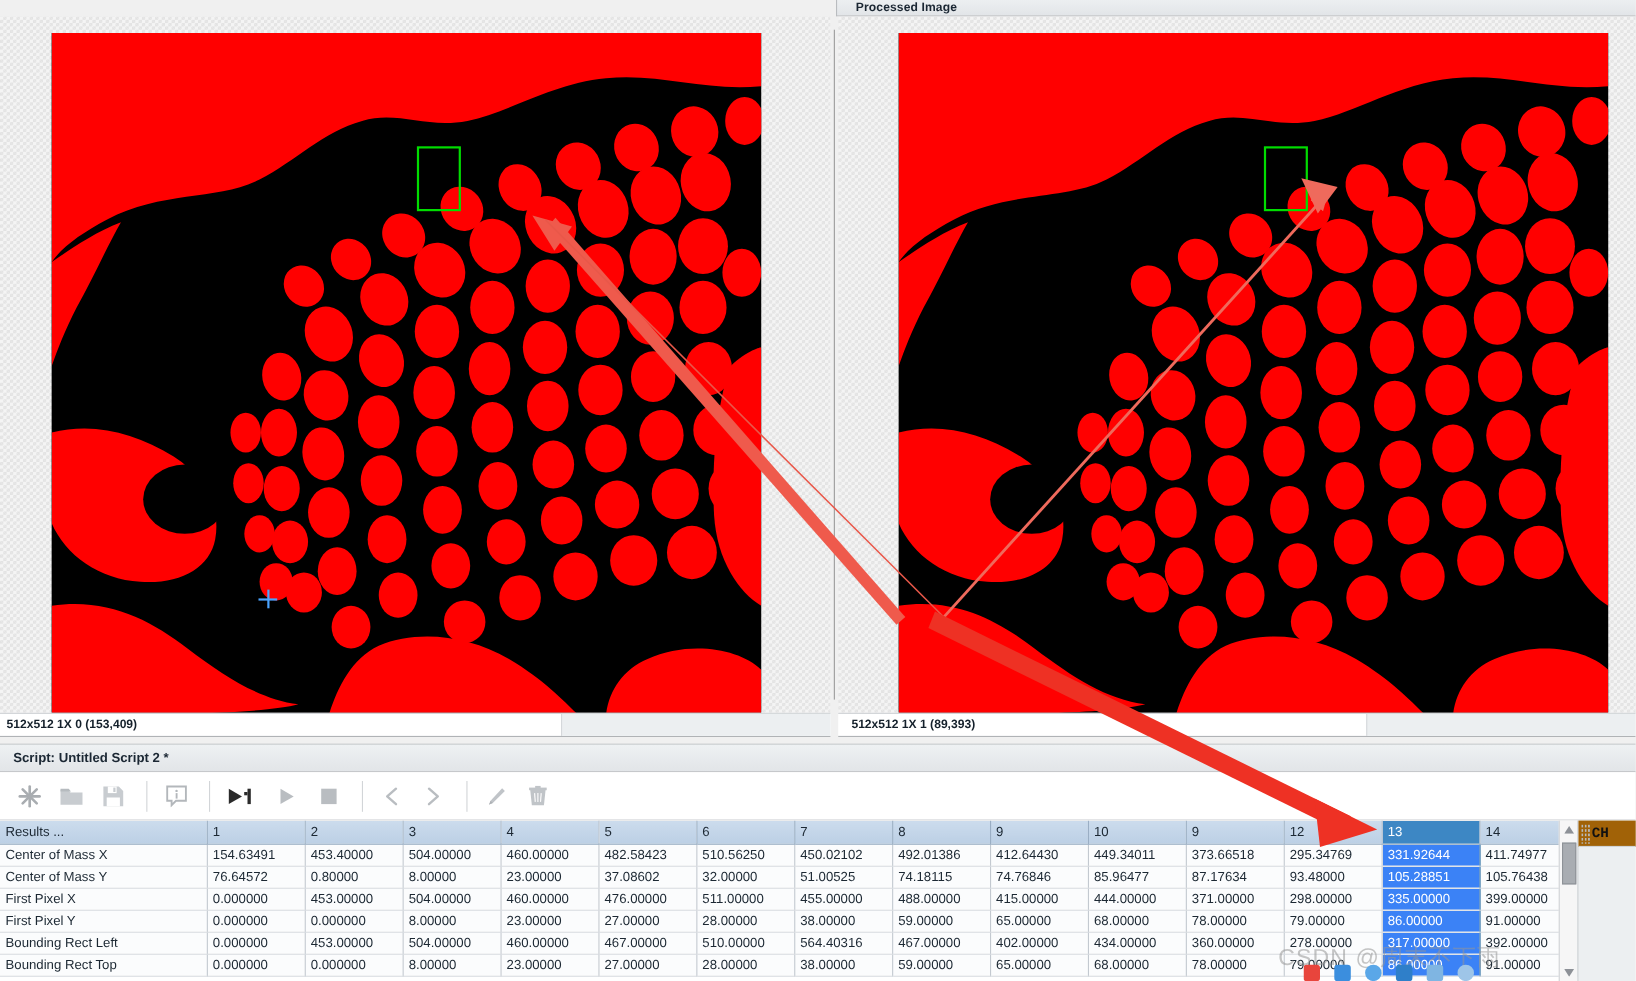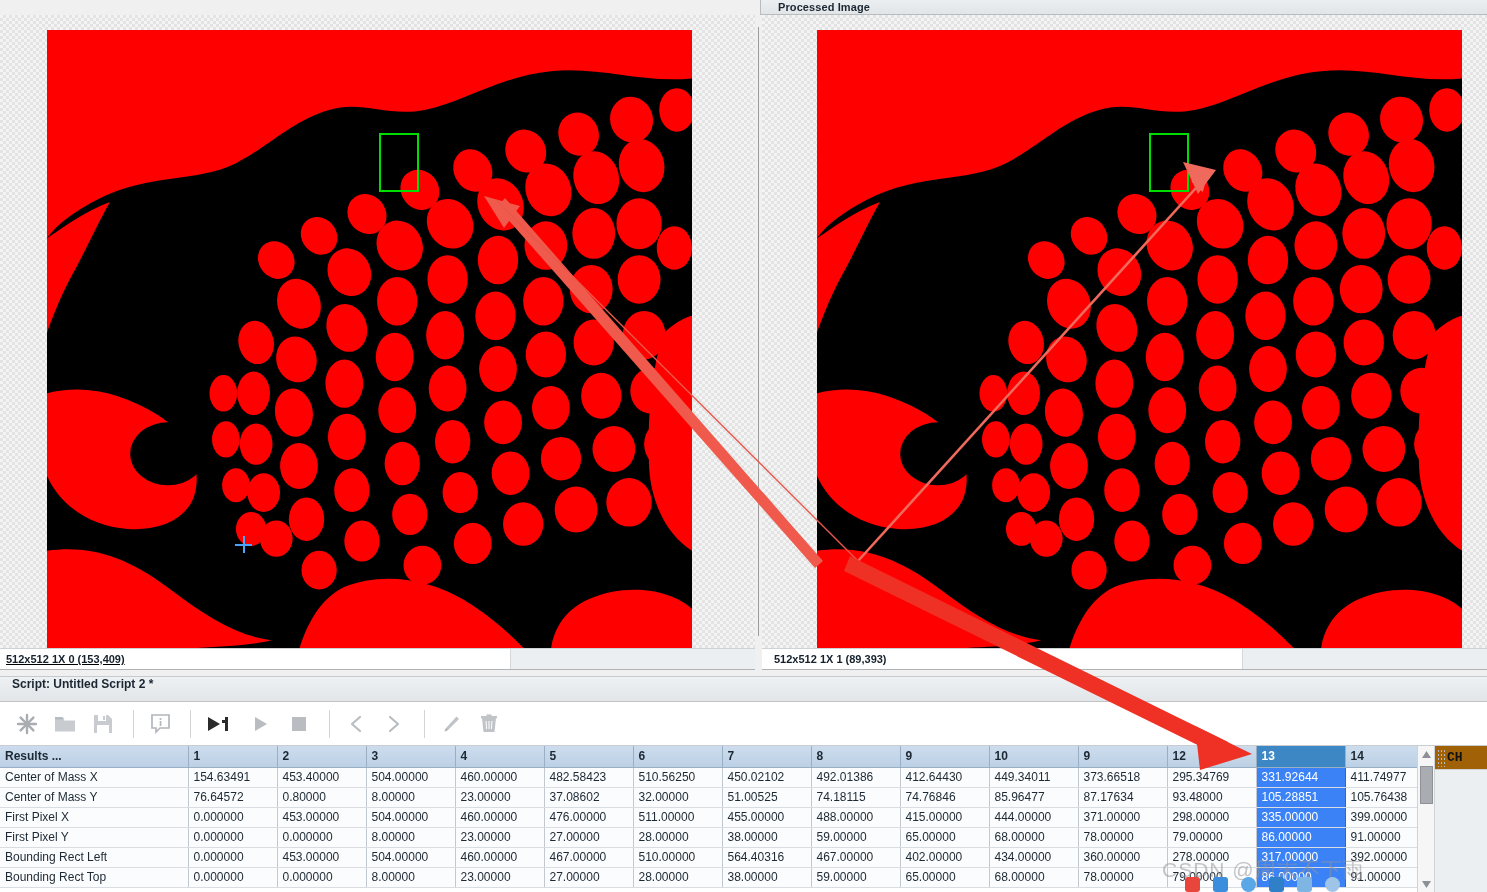--- a/index.html
+++ b/index.html
@@ -60,35 +60,35 @@
   .crosshair::before,.crosshair::after{content:"";position:absolute;background:#4aa3ff;}
   .crosshair::before{left:8px;top:0;width:2px;height:17px;}
   .crosshair::after{left:0;top:8px;width:17px;height:2px;}
 
   
   .statusbar {
     position: absolute; top: 648px; height: 22px;
     background: #fff; border-top: 1px solid #cfd2d5; border-bottom:1px solid #b0b3b6;
     display: flex; align-items: center;
   }
-  #status-left  { left: 0; width: 755px; text-decoration: underline; }
+  #status-left  { left: 0; width: 755px; }
   #status-right { left: 762px; width: 725px; }
   .statusbar .txt {
     font-size: 11px; color: #14202b; padding-left: 6px; white-space: nowrap;
     font-weight: 600; line-height:22px;
   }
   #status-right .txt { padding-left: 12px; }
   .statusbar .grip { position:absolute; right:0; top:0; bottom:0; width:245px; background:#eceff1; border-left:1px solid #d5d8db;}
 
   
   #script-header {
     position: absolute; left:0; top: 676px; width: 1487px; height: 26px;
     background: linear-gradient(to bottom,#eef1f3 0%, #e2e5e8 100%);
     border-top: 1px solid #c7cacd; border-bottom: 1px solid #c1c4c7;
-    display:flex; align-items:flex-start;
+    display:flex; align-items:center;
   }
   #script-header .ttl { font-size:12px; font-weight:bold; color:#1b2733; padding-left:12px;}
 
   #toolbar {
     position:absolute; left:0; top:702px; width:1487px; height:44px;
     background:#fff; border-bottom:1px solid #c9ccd0;
     display:flex; align-items:center; padding-left:10px;
   }
   .tbtn{
     width:34px;height:34px;display:flex;align-items:center;justify-content:center;
@@ -103,21 +103,21 @@
     background:#fff; overflow:hidden;
   }
   table.results{ border-collapse:collapse; table-layout:fixed; width:1434px; }
   table.results th, table.results td{
     font-size:12px; color:#1c2833; height:20px; padding:0 0 0 5px;
     border-right:1px solid #c3c9d0; border-bottom:1px solid #d9dde1;
     white-space:nowrap; overflow:hidden; text-align:left; font-weight:normal;
   }
   table.results thead th{
     background:linear-gradient(to bottom,#ccdced 0%, #bcd0e5 100%);
-    color:#1c2833; font-weight:bold; height:21px;
+    color:#1c2833; font-weight:normal; height:21px;
     border-bottom:1px solid #9aaec4; border-right:1px solid #9aaec4;
   }
   table.results thead th.sel{ background:#3d87c4; color:#fff; }
   table.results td.sel{ background:#3d87c4; color:#fff; border-right-color:#2e6fa3; }
   table.results tbody tr:nth-child(odd) td{ background:#fbfcfd; }
   table.results tbody tr:nth-child(even) td{ background:#fbfcfd; }
   table.results tbody tr td.sel{ background:#3b82f6; }
   col.labelcol{width:188px;}
   col.datacol{width:89px;}
 

